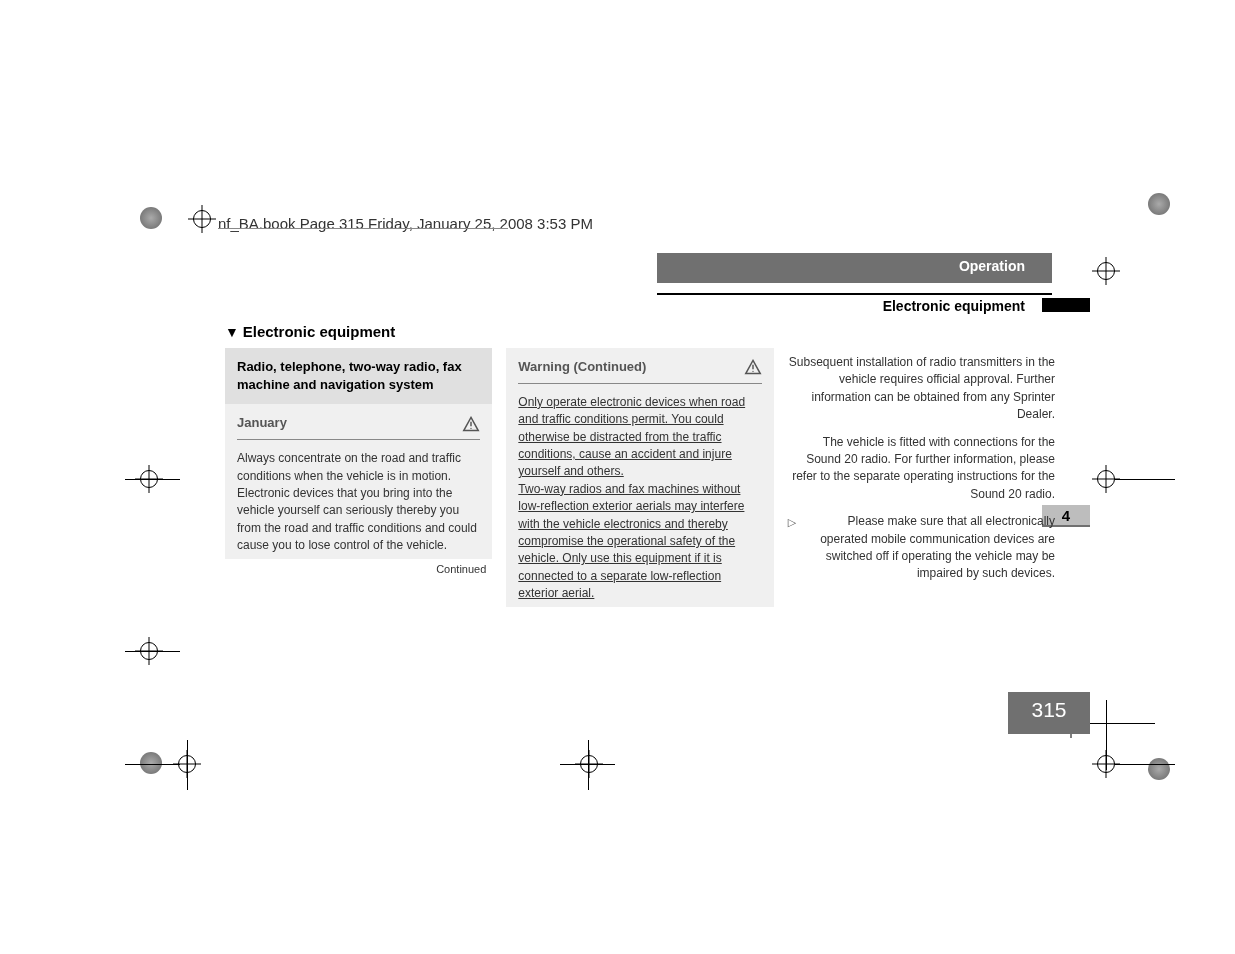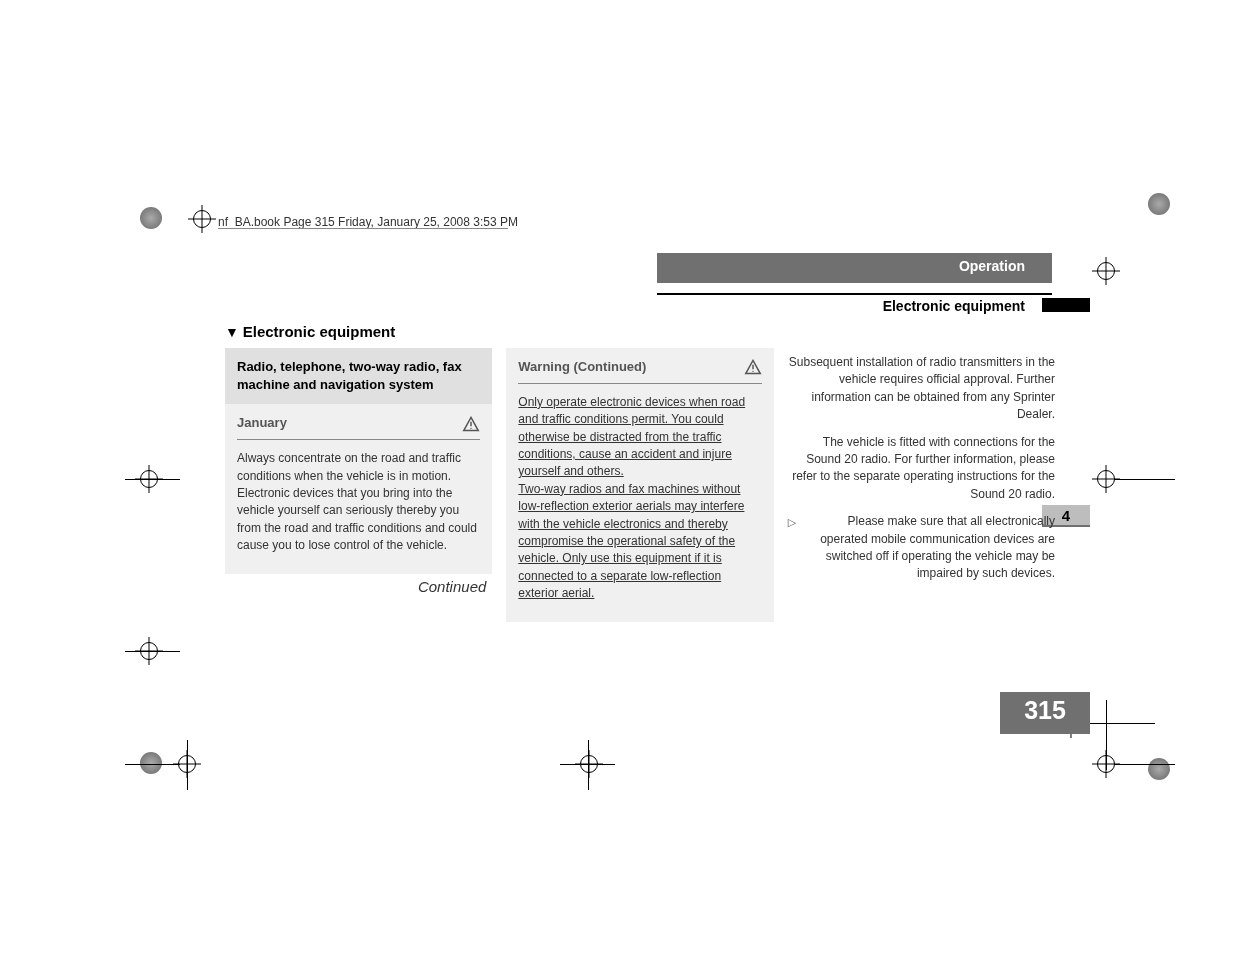--- a/index.html
+++ b/index.html
@@ -40,21 +40,21 @@
     .bc-target2 { right: 155px; top: 715px; }
     
     .crop-line-h { position:absolute; height:1px; background:#000; }
     .crop-line-v { position:absolute; width:1px; background:#000; }
     
     
     .doc-header {
       position: absolute;
       left: 218px;
       top: 215px;
-      font-size: 12px;
+      font-size: 15px;
       color: #333;
     }
     .doc-header-line {
       position: absolute;
       left: 218px;
       top: 228px;
       width: 290px;
       height: 1px;
       background: #888;
     }
@@ -129,21 +129,21 @@
     .graybox {
       background: #e0e0e0;
       padding: 10px 12px;
       font-weight: bold;
       font-size: 13px;
       line-height: 1.4;
     }
     
     .warnbox {
       background: #f0f0f0;
-      padding: 10px 12px 19px 12px;
+      padding: 10px 12px 4px 12px;
       font-size: 12px;
       line-height: 1.45;
       color: #333;
     }
     .warnbox .wtitle {
       font-weight: bold;
       color: #555;
       font-size: 13px;
       display: flex;
       justify-content: space-between;
@@ -153,22 +153,21 @@
       margin-bottom: 10px;
     }
     .warn-icon {
       width: 18px; height: 16px;
       display:inline-block;
     }
     .warn-icon svg { width:18px; height:16px; }
     
     .continued {
       text-align: right;
-      font-style: italic;
-      font-size: 15px;
+      font-size: 11px;
       color: #333;
       margin-top: 4px;
       padding-right: 6px;
     }
     
     .col3 { padding-top: 6px; font-size: 12px; line-height:1.45; color:#333;text-align:right;}
     .col3 p { margin-bottom: 10px;}
     .instr-row { display:flex; align-items:flex-start; gap:6px; margin-bottom:6px;}
     .tri { font-size: 11px; color:#555; margin-top:2px;}
     
@@ -186,26 +185,26 @@
       text-align: center;
       line-height: 22px;
       border-bottom: 2px solid #707070;
     }
     
     
     .pagebox {
       position: absolute;
       right: 145px;
       top: 692px;
-      width: 90px;
+      width: 82px;
       height: 42px;
       background: #707070;
       color: #fff;
-      font-weight: bold;
-      font-size: 25px;
+      font-weight: normal;
+      font-size: 21px;
       text-align: center;
       line-height: 36px;
     }
     
   </style>
 </head>
 <body>
 
 <div class="tl-circle crop-circle"></div>
 <div class="crop-target tl-target"></div>

